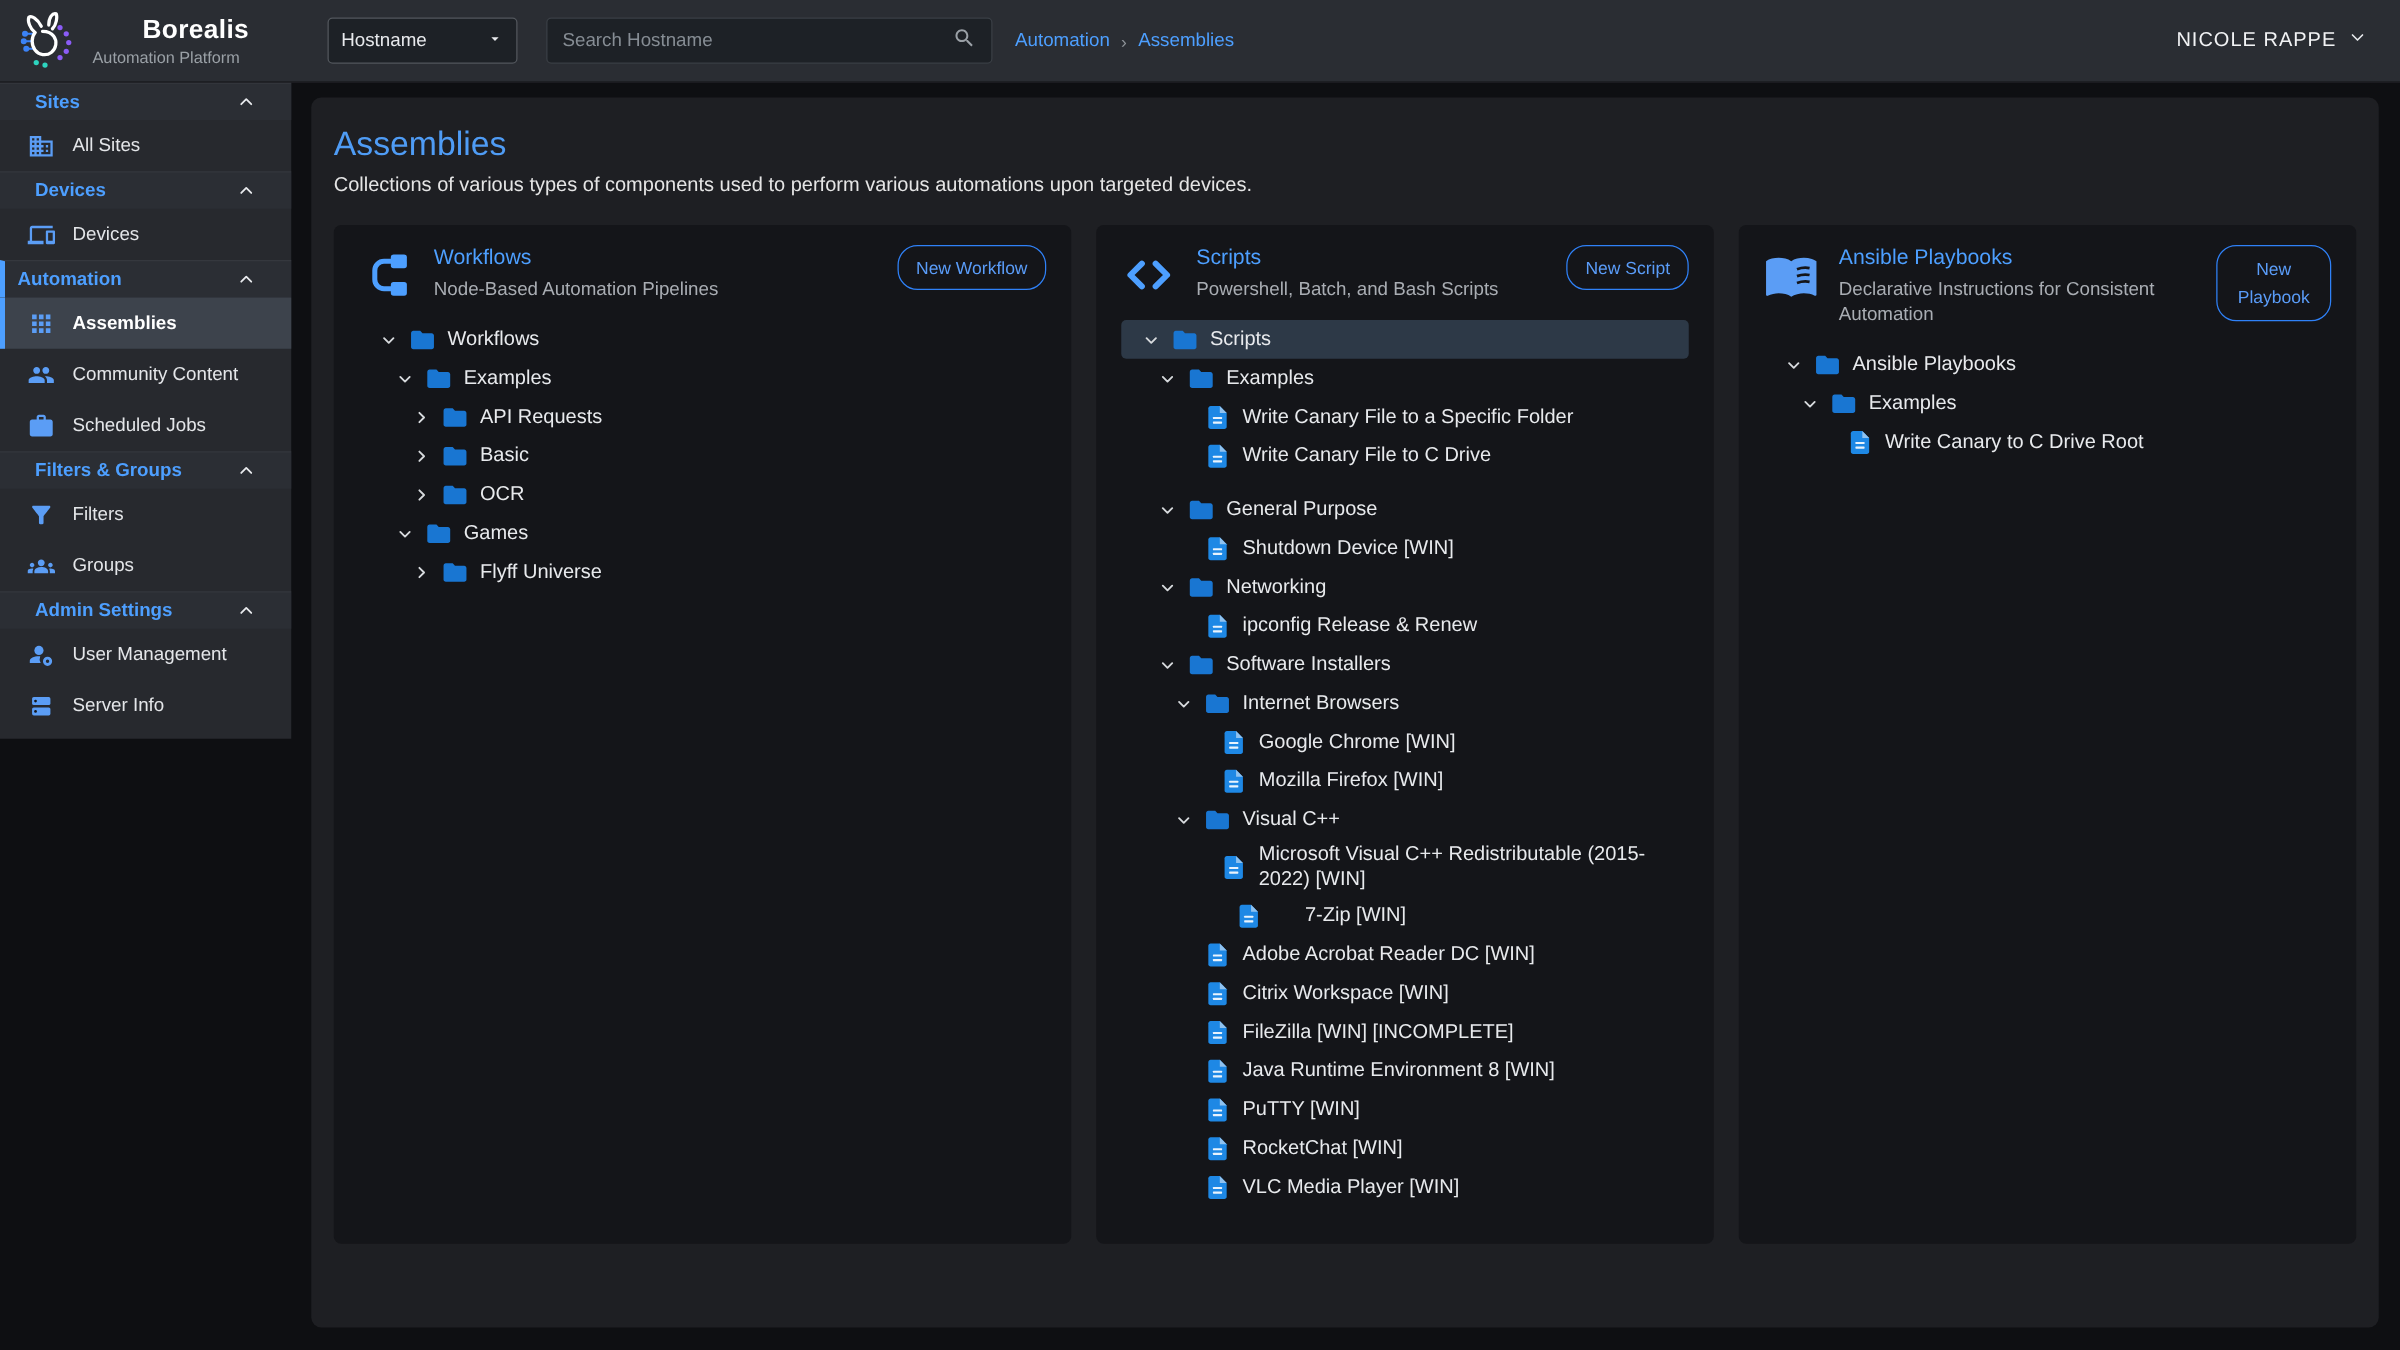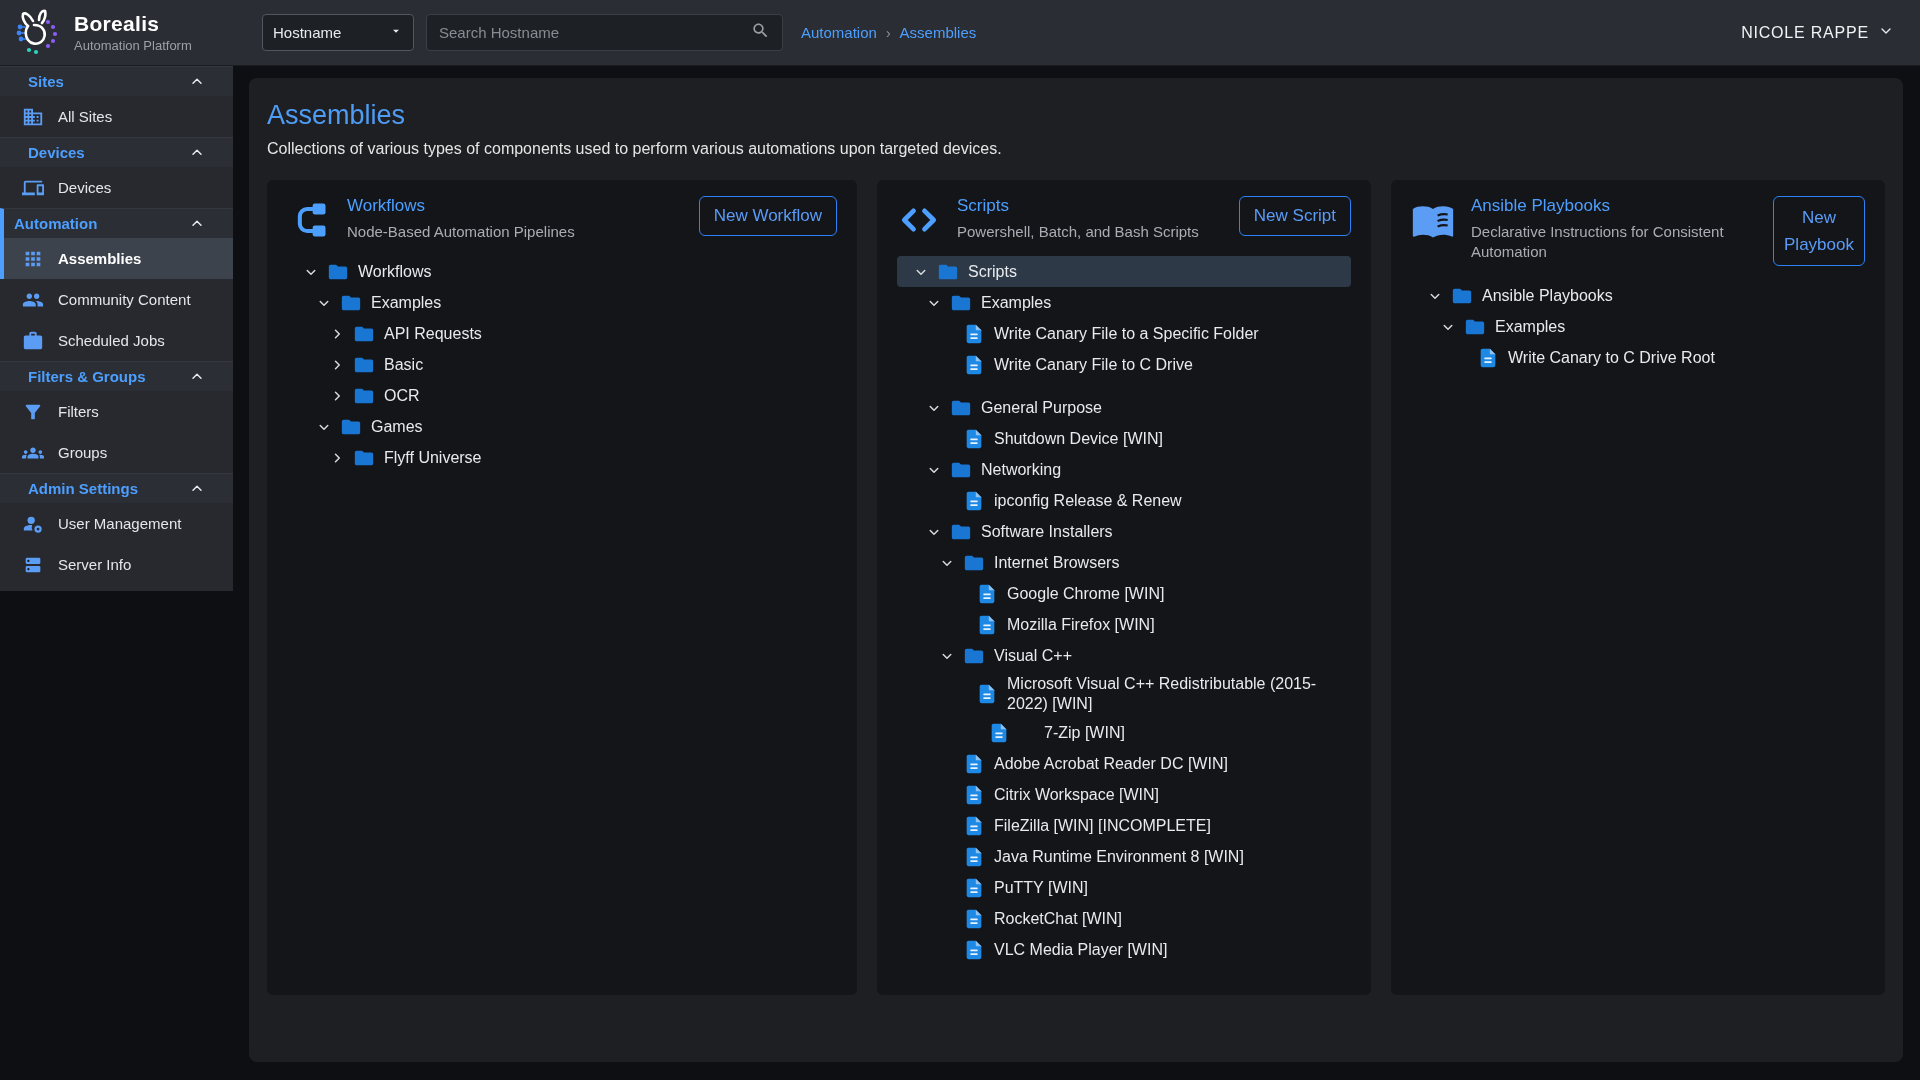--- a/index.html
+++ b/index.html
@@ -12,29 +12,29 @@
     color:#e8eaed;
   }
   
   .topbar {
     position:absolute; top:0; left:0; width:1920px; height:66px;
     background:#2a2d33; display:flex; align-items:center; z-index:3;
     border-bottom:1px solid #1a1b1f;
   }
   .brand { width:233px; display:flex; align-items:center; gap:12px; padding-left:14px; flex:none; }
   .brand-logo svg { width:48px; height:48px; display:block; }
-  .brand-name { font-size:21px; font-weight:700; color:#ffffff; letter-spacing:.3px; }
+  .brand-name { font-size:21px; font-weight:700; color:#ffffff; letter-spacing:.3px;margin-left:40px; }
   .brand-sub  { font-size:13px; color:#9aa0a6; margin-top:2px; }
   .host-select {
     margin-left:29px; width:152px; height:37px; background:#1d2126;
     border:1px solid #53575d; border-radius:4px; display:flex; align-items:center;
     justify-content:space-between; padding:0 10px; font-size:15px; color:#e8eaed; cursor:pointer;
   }
   .search-box {
-    margin-left:12px; width:357px; height:37px; background:#1d2126;
+    margin-left:23px; width:357px; height:37px; background:#1d2126;
     border:1px solid #3a3f45; border-radius:4px; display:flex; align-items:center;
     padding:0 12px; gap:8px;
   }
   .search-box input {
     flex:1; background:transparent; border:none; outline:none;
     font-size:15px; color:#e8eaed; font-family:"Liberation Sans", sans-serif;
   }
   .search-box input::placeholder { color:#868d94; }
   .breadcrumb { margin-left:18px; display:flex; align-items:center; gap:9px; font-size:15px; }
   .crumb { color:#4d9fff; cursor:pointer; }
@@ -73,22 +73,22 @@
     background:#141519; border-radius:6px; height:815px; padding:16px 20px; overflow:hidden;
   }
   .card.c0 { width:590px; flex:none; }
   .card.c1, .card.c2 { flex:1; }
   .card-header { display:flex; align-items:flex-start; gap:16px; }
   .card-icon svg { width:44px; height:44px; display:block; margin-top:2px; }
   .card-titles { flex:1; min-width:0; }
   .card-title { color:#4d9fff; font-size:17px; }
   .card-sub { color:#a9adb3; font-size:15px; margin-top:6px; line-height:1.35; max-width:300px; }
   .card-btn {
-    border:1px solid #2f81f7; color:#5a9cf8; background:transparent; border-radius:6px;
-    padding:9px 14px; font-size:17px; white-space:nowrap; cursor:pointer;
+    border:1px solid #2f81f7; color:#5a9cf8; background:transparent; border-radius:16px;
+    padding:9px 14px; font-size:14px; white-space:nowrap; cursor:pointer;
     font-family:"Liberation Sans", sans-serif;
   }
   .card-btn.two-line { white-space:normal; width:92px; text-align:center; line-height:1.6; padding:7px 8px; }
   
   .tree { margin-top:14px; }
   .trow { display:flex; align-items:center; min-height:31px; border-radius:4px; cursor:pointer; }
   .trow.sel { background:#2d3947; }
   .t-chev { width:25px; flex:none; display:flex; align-items:center; }
   .t-chev svg { width:18px; height:18px; display:block; }
   .t-spacer { width:25px; flex:none; }

